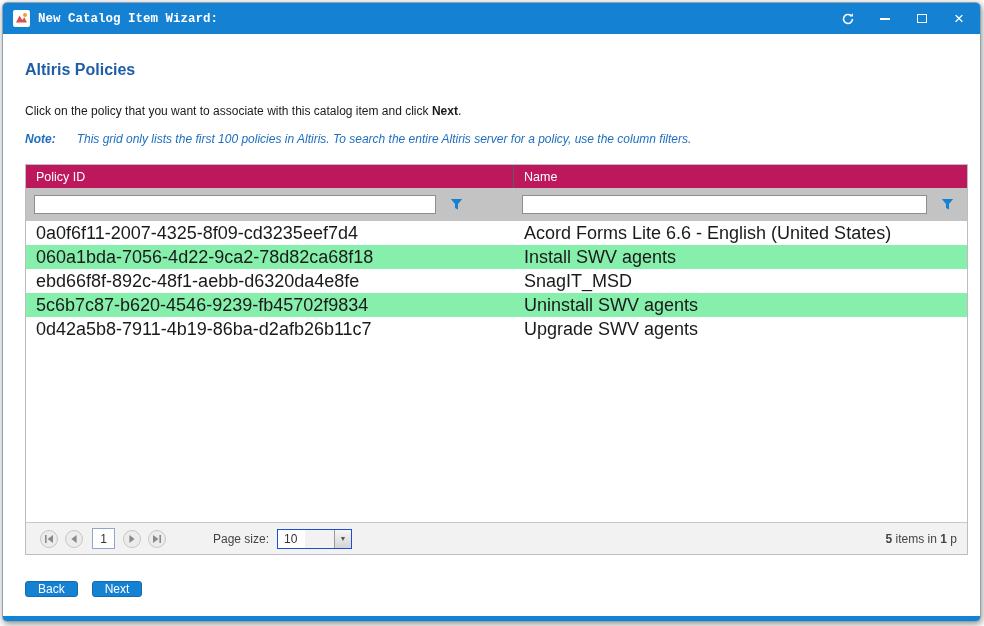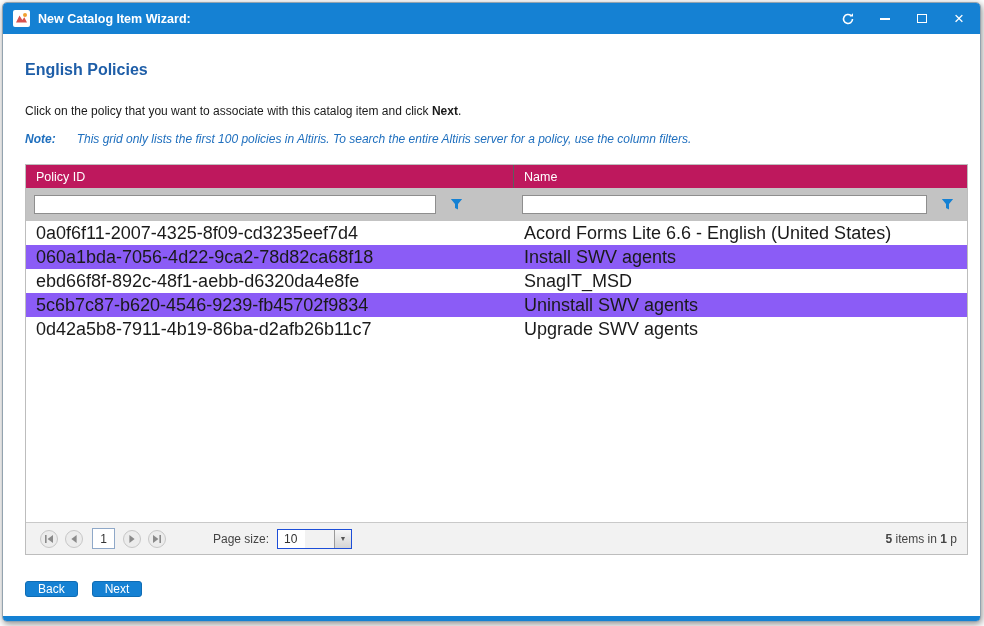--- a/index.html
+++ b/index.html
@@ -20,21 +20,21 @@
     display: flex; flex-direction: column;
   }
   
   .titlebar {
     height: 31px; flex: 0 0 auto;
     background: #1581D3;
     display: flex; align-items: center;
     padding: 0 10px;
   }
   .app-icon { width: 17px; height: 17px; margin-right: 8px; flex: 0 0 auto; }
-  .win-title { color: #ffffff; font-weight: bold; font-size: 12.5px; }
+  .win-title { color: #ffffff; font-weight: bold; font-size: 12.5px; font-family: Liberation Mono, monospace; }
   .win-controls { margin-left: auto; display: flex; align-items: center; gap: 15px; }
   .ctrl {
     width: 22px; height: 20px;
     display: flex; align-items: center; justify-content: center;
     color: #ffffff; cursor: pointer;
   }
   .min-glyph { width: 10px; height: 2px; background: #fff; display: inline-block; }
   .max-glyph { width: 10px; height: 9px; border: 1.5px solid #fff; display: inline-block; }
   .close-glyph { font-size: 17px; line-height: 1; color: #fff; }
   
@@ -58,21 +58,21 @@
     height: 19px; border: 1px solid #8E8E8E; background: #fff;
     font-size: 12px; padding: 0 4px; font-family: inherit;
   }
   .f-cell.c1 input { width: 402px; }
   .f-cell.c2 input { flex: 1; }
   .f-btn { width: 24px; height: 20px; display: flex; align-items: center; justify-content: center; margin-left: 8px; cursor: pointer; }
   .grid-body { flex: 1 1 auto; overflow: hidden; background: #fff; }
   table.data { border-collapse: collapse; width: 100%; font-size: 18px; color: #1a1a1a; table-layout: fixed; }
   table.data td { height: 24px; padding-left: 10px; overflow: hidden; white-space: nowrap; }
   table.data td.c1 { width: 488px; }
-  table.data tr.alt { background: #8b5cf6; }
+  table.data tr.alt { background: #86efac; }
   table.data tr { cursor: pointer; }
   
   .pager {
     flex: 0 0 auto; height: 32px;
     background: #F2F2F2; border-top: 1px solid #C9C9C9;
     display: flex; align-items: center;
     padding: 0 10px 0 14px; font-size: 12px; color: #444;
   }
   .pg-btn {
     width: 18px; height: 18px; border-radius: 50%;
@@ -132,21 +132,21 @@
       <span class="ctrl">
         <span class="max-glyph"></span>
       </span>
       <span class="ctrl">
         <span class="close-glyph">×</span>
       </span>
     </div>
   </div>
 
   <div class="content">
-    <h1 class="page-title">English Policies</h1>
+    <h1 class="page-title">Altiris Policies</h1>
 
     <p class="instruction"><span>Click on the policy that you want to associate with this catalog item and click </span><b>Next</b><span>.</span></p>
 
     <p class="note"><span class="note-label">Note:</span><span>This grid only lists the first 100 policies in Altiris. To search the entire Altiris server for a policy, use the column filters.</span></p>
 
     <div class="grid">
       <div class="grid-header">
         <div class="gh-cell c1">
           <span>Policy ID</span>
         </div>

